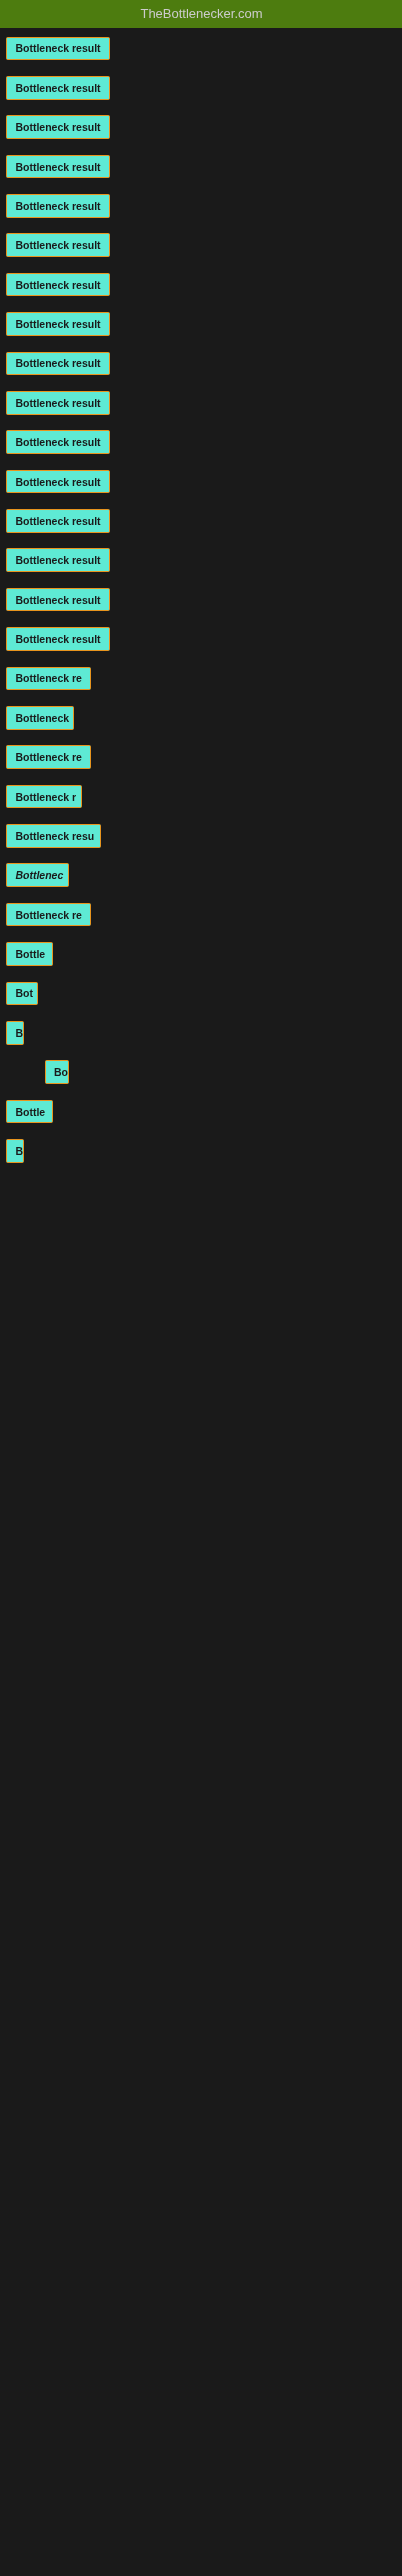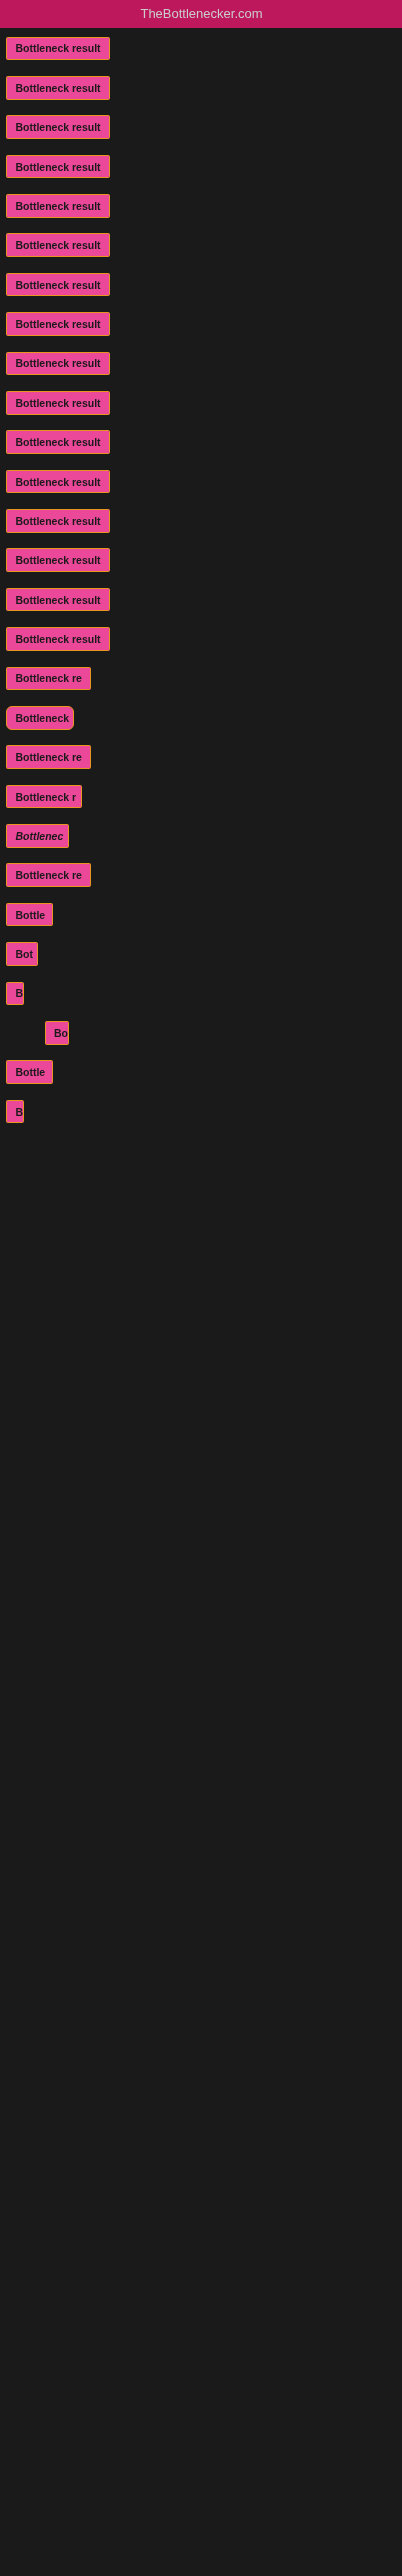--- a/index.html
+++ b/index.html
@@ -14,31 +14,31 @@
       background-color: #1a1a1a;
       font-family: Arial, sans-serif;
       position: relative;
     }
 
     .site-title {
       text-align: center;
       color: #cccccc;
       font-size: 13px;
       padding: 6.4px 0;
-      background-color: #be185d;
+      background-color: #4d7c0f;
     }
 
     .items-container {
       padding: 4px 0;
     }
 
     .bottleneck-item {
       margin: 4.8px 6.4px;
       padding: 4.8px 8px;
-      background-color: #ec4899;
+      background-color: #5eead4;
       border: 0.8px solid #e8941e;
       border-radius: 1.6px;
       color: #1a1a1a;
       font-size: 10.5px;
       font-weight: bold;
       display: inline-block;
       cursor: pointer;
     }
 
     .item-row {
@@ -62,23 +62,24 @@
       <div class="item-row"><span class="bottleneck-item" style="max-width: 113px; overflow: hidden; white-space: nowrap;">Bottleneck result</span></div>
       <div class="item-row"><span class="bottleneck-item" style="max-width: 113px; overflow: hidden; white-space: nowrap;">Bottleneck result</span></div>
       <div class="item-row"><span class="bottleneck-item" style="max-width: 113px; overflow: hidden; white-space: nowrap;">Bottleneck result</span></div>
       <div class="item-row"><span class="bottleneck-item" style="max-width: 113px; overflow: hidden; white-space: nowrap;">Bottleneck result</span></div>
       <div class="item-row"><span class="bottleneck-item" style="max-width: 113px; overflow: hidden; white-space: nowrap;">Bottleneck result</span></div>
       <div class="item-row"><span class="bottleneck-item" style="max-width: 113px; overflow: hidden; white-space: nowrap;">Bottleneck result</span></div>
       <div class="item-row"><span class="bottleneck-item" style="max-width: 113px; overflow: hidden; white-space: nowrap;">Bottleneck result</span></div>
       <div class="item-row"><span class="bottleneck-item" style="max-width: 113px; overflow: hidden; white-space: nowrap;">Bottleneck result</span></div>
       <div class="item-row"><span class="bottleneck-item" style="max-width: 113px; overflow: hidden; white-space: nowrap;">Bottleneck result</span></div>
       <div class="item-row"><span class="bottleneck-item" style="max-width: 85px; overflow: hidden; white-space: nowrap;">Bottleneck re</span></div>
-      <div class="item-row"><span class="bottleneck-item" style="max-width: 68px; overflow: hidden; white-space: nowrap; border-radius: 6px;">Bottleneck</span></div>
+      <div class="item-row"><span class="bottleneck-item" style="max-width: 68px; overflow: hidden; white-space: nowrap;">Bottleneck</span></div>
       <div class="item-row"><span class="bottleneck-item" style="max-width: 85px; overflow: hidden; white-space: nowrap;">Bottleneck re</span></div>
       <div class="item-row"><span class="bottleneck-item" style="max-width: 76px; overflow: hidden; white-space: nowrap;">Bottleneck r</span></div>
+      <div class="item-row"><span class="bottleneck-item" style="max-width: 95px; overflow: hidden; white-space: nowrap;">Bottleneck resu</span></div>
       <div class="item-row"><span class="bottleneck-item" style="max-width: 63px; overflow: hidden; white-space: nowrap; font-style: italic;">Bottlenec</span></div>
       <div class="item-row"><span class="bottleneck-item" style="max-width: 85px; overflow: hidden; white-space: nowrap;">Bottleneck re</span></div>
       <div class="item-row"><span class="bottleneck-item" style="max-width: 47px; overflow: hidden; white-space: nowrap;">Bottle</span></div>
       <div class="item-row"><span class="bottleneck-item" style="max-width: 32px; overflow: hidden; white-space: nowrap; text-align: right;">Bot</span></div>
       <div class="item-row"><span class="bottleneck-item" style="max-width: 14.5px; overflow: hidden; white-space: nowrap;">B</span></div>
       <div class="item-row"><span class="bottleneck-item" style="max-width: 24px; overflow: hidden; white-space: nowrap; margin-left: 45px;">Bo</span></div>
       <div class="item-row"><span class="bottleneck-item" style="max-width: 47px; overflow: hidden; white-space: nowrap;">Bottle</span></div>
       <div class="item-row"><span class="bottleneck-item" style="max-width: 11.3px; overflow: hidden; white-space: nowrap;">B</span></div>
     </div>
 </div>

